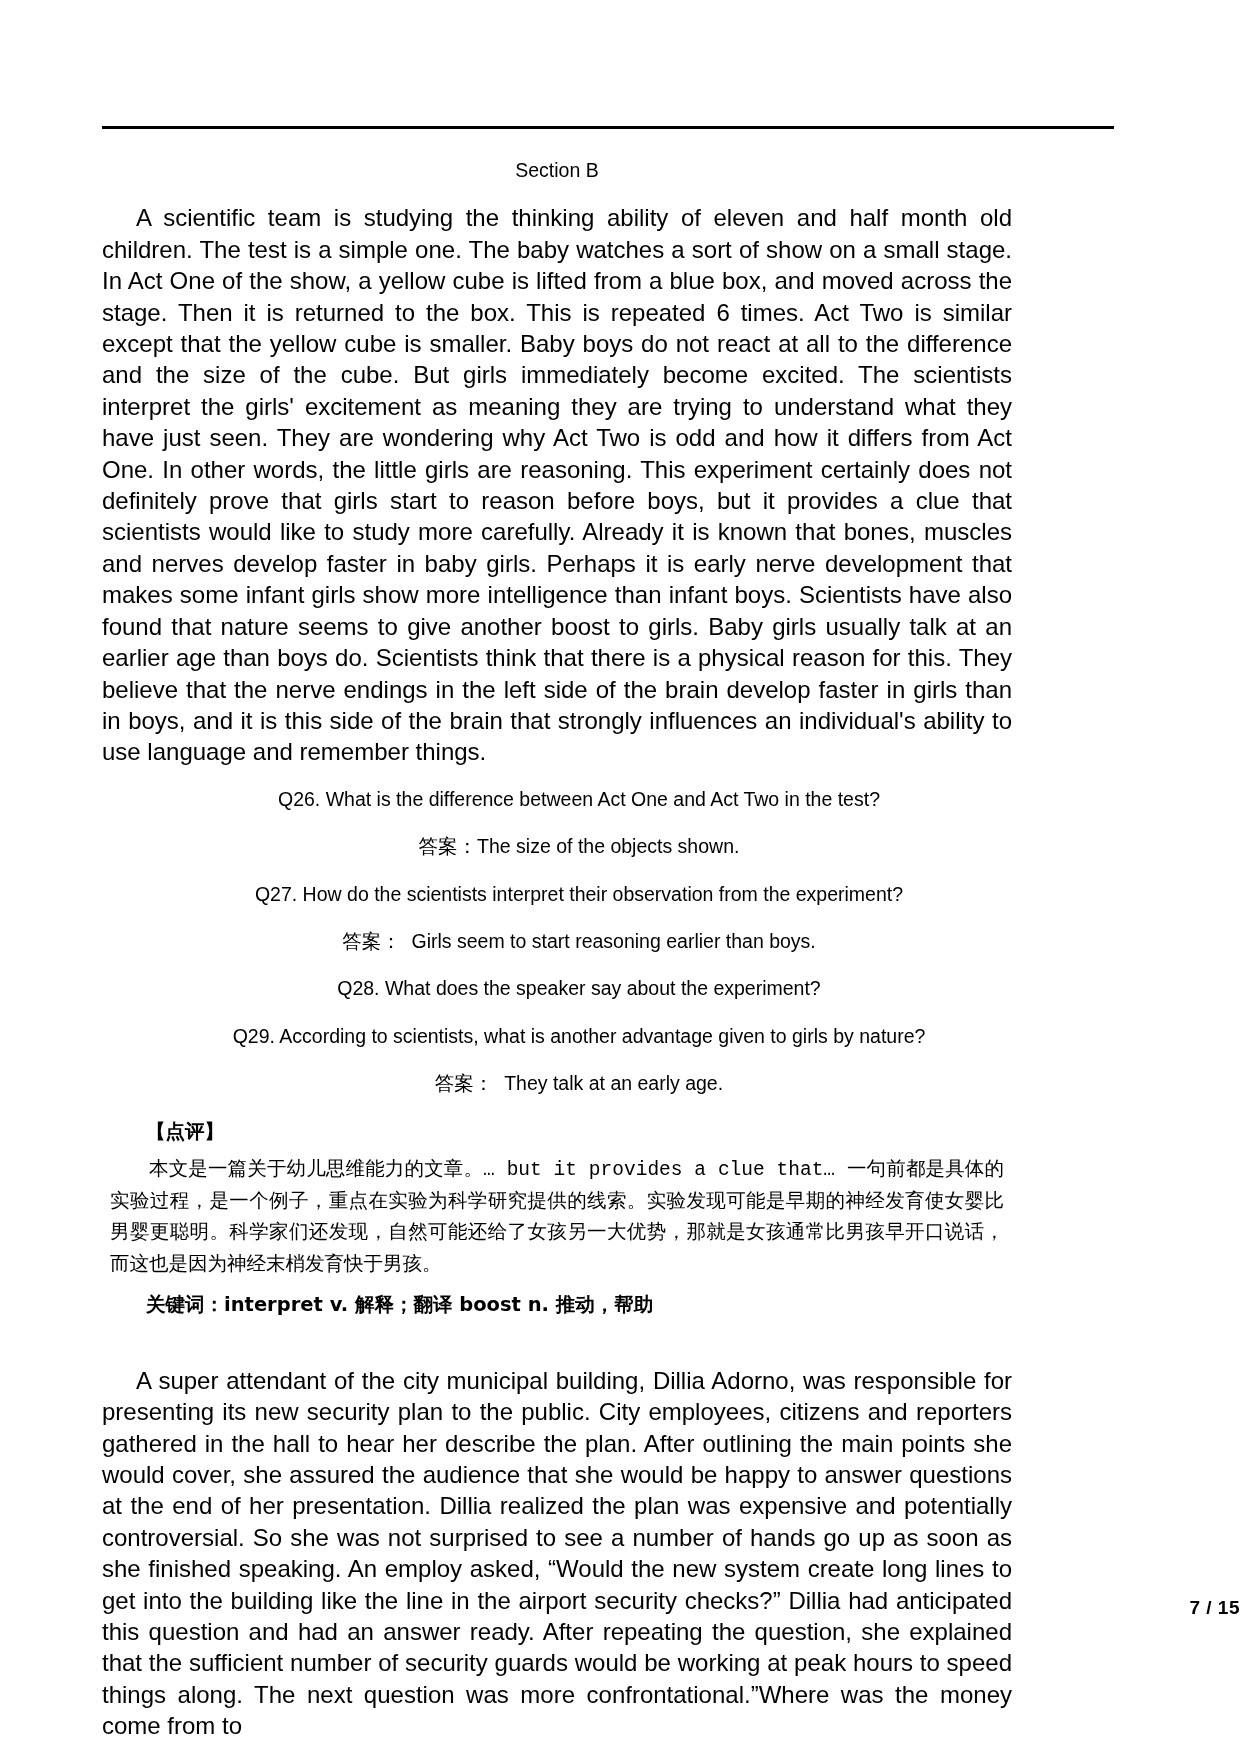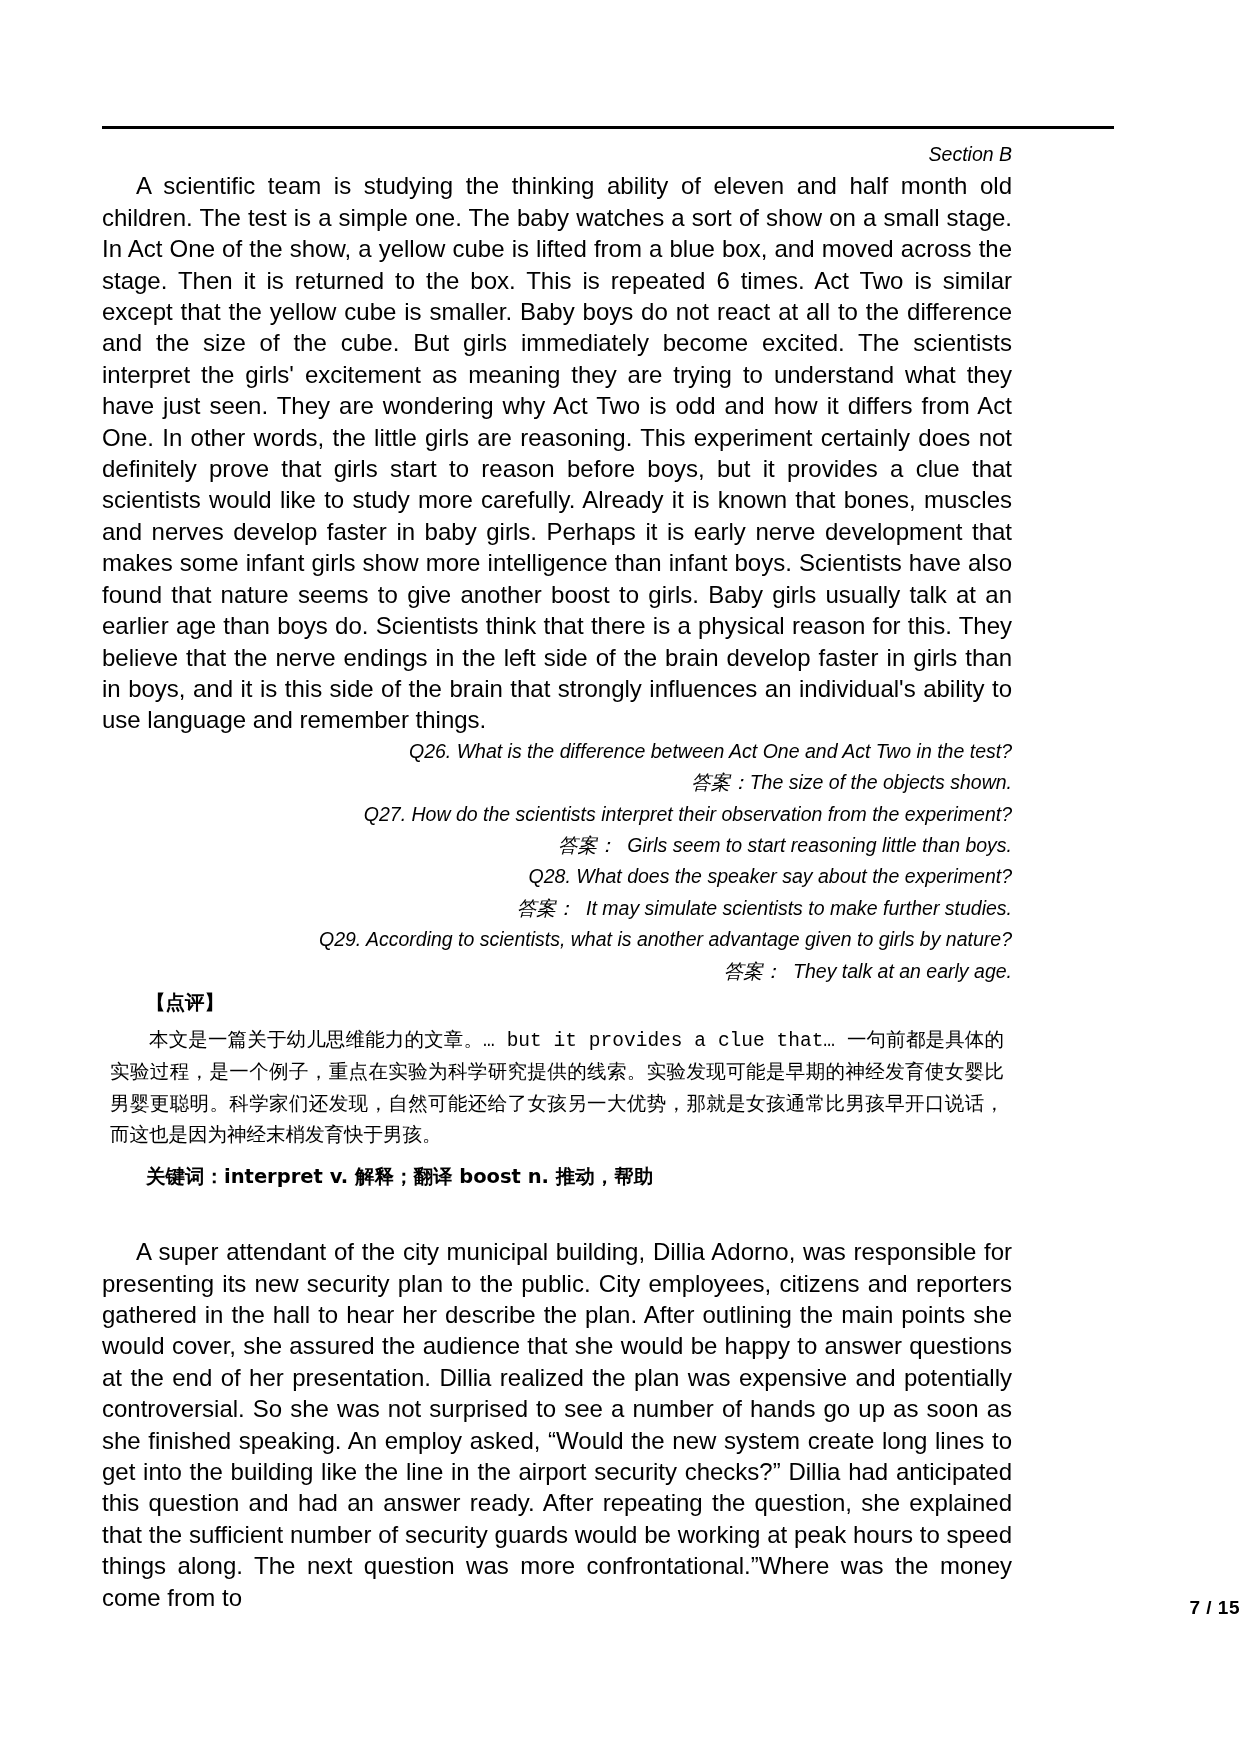--- a/index.html
+++ b/index.html
@@ -35,24 +35,23 @@
     position: absolute;
     left: 102px;
     top: 139px;
     width: 910px;
   }
 
   
   .line {
     font-size: 19.5px;
     line-height: 31.4px;
-    margin: 0;
-    text-align: right;
+    margin: 16px;
+    text-align: center;
     white-space: pre-wrap;
-    font-style: italic;
   }
   .para {
     font-size: 24px;
     line-height: 31.4px;
     margin: 0;
     text-align: justify;
     text-justify: inter-word;
     text-indent: 34px;
     hyphens: none;
   }
@@ -112,24 +111,23 @@
     <p class="line">Section B</p>
 
 
     <p class="para last-justify">A scientific team is studying the thinking ability of eleven and half month old children. The test is a simple one. The baby watches a sort of show on a small stage. In Act One of the show, a yellow cube is lifted from a blue box, and moved across the stage. Then it is returned to the box. This is repeated 6 times. Act Two is similar except that the yellow cube is smaller. Baby boys do not react at all to the difference and the size of the cube. But girls immediately become excited. The scientists interpret the girls' excitement as meaning they are trying to understand what they have just seen. They are wondering why Act Two is odd and how it differs from Act One. In other words, the little girls are reasoning. This experiment certainly does not definitely prove that girls start to reason before boys, but it provides a clue that scientists would like to study more carefully. Already it is known that bones, muscles and nerves develop faster in baby girls. Perhaps it is early nerve development that makes some infant girls show more intelligence than infant boys. Scientists have also found that nature seems to give another boost to girls. Baby girls usually talk at an earlier age than boys do. Scientists think that there is a physical reason for this. They believe that the nerve endings in the left side of the brain develop faster in girls than in boys, and it is this side of the brain that strongly influences an individual's ability to use language and remember things.</p>
 
     <div class="indent-qa">
       <p class="line">Q26. What is the difference between Act One and Act Two in the test?</p>
       <p class="line"><span class="ans-label">答案：</span><span>The size of the objects shown.</span></p>
 
       <p class="line">Q27. How do the scientists interpret their observation from the experiment?</p>
-      <p class="line"><span class="ans-label">答案：</span><span>  Girls seem to start reasoning little than boys.</span></p>
+      <p class="line"><span class="ans-label">答案：</span><span>  Girls seem to start reasoning earlier than boys.</span></p>
 
       <p class="line">Q28. What does the speaker say about the experiment?</p>
-      <p class="line"><span class="ans-label">答案：</span><span>  It may simulate scientists to make further studies.</span></p>
 
       <p class="line">Q29. According to scientists, what is another advantage given to girls by nature?</p>
       <p class="line"><span class="ans-label">答案：</span><span>  They talk at an early age.</span></p>
 
       <p class="cjk">【点评】</p>
     </div>
 
     <p class="cjk-para">本文是一篇关于幼儿思维能力的文章。… but it provides a clue that… 一句前都是具体的实验过程，是一个例子，重点在实验为科学研究提供的线索。实验发现可能是早期的神经发育使女婴比男婴更聪明。科学家们还发现，自然可能还给了女孩另一大优势，那就是女孩通常比男孩早开口说话，而这也是因为神经末梢发育快于男孩。</p>
 
     <p class="cjk indent-qa">关键词：interpret v. 解释；翻译 boost n. 推动，帮助</p>

